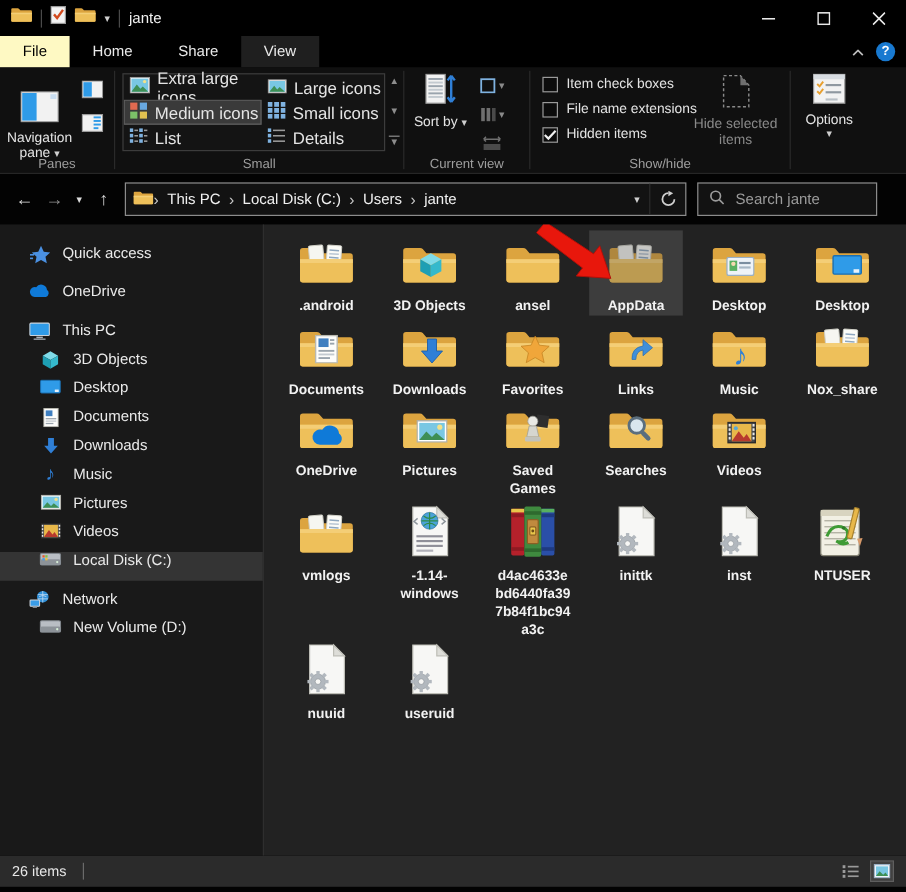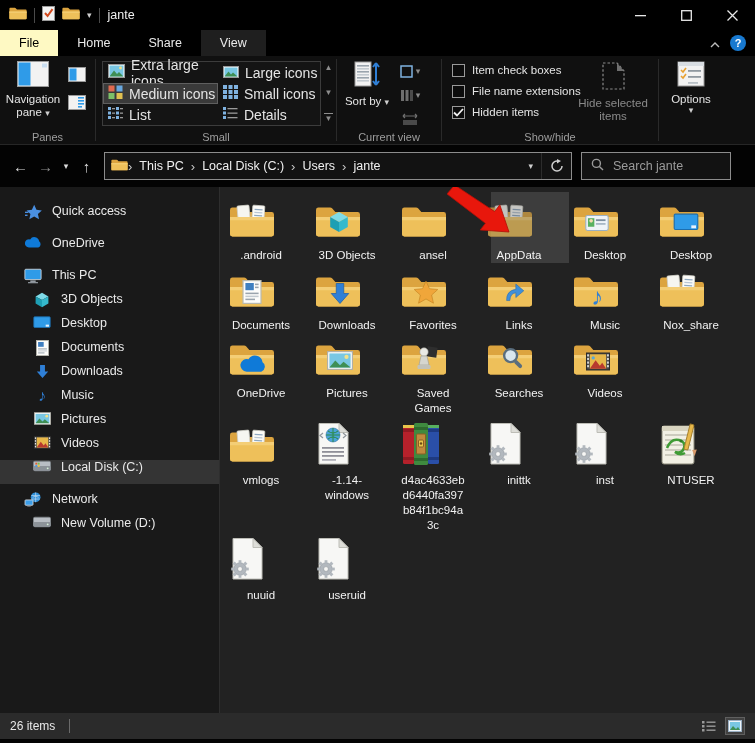--- a/index.html
+++ b/index.html
@@ -29,21 +29,21 @@
   
   .ribbon { height:89px; background:#101010; display:flex; border-bottom:1px solid #262626; }
   .rgroup { position:relative; height:100%; flex:none; }
   .glabel { position:absolute; bottom:1px; left:0; right:0; text-align:center; font-size:11px; color:#9e9e9e; }
   .rsep { width:1px; background:#2a2a2a; margin:3px 0; flex:none; }
   .bigbtn { display:flex; flex-direction:column; align-items:center; font-size:11.5px; line-height:13px; text-align:center; color:#e4e4e4; }
   .bigbtn .bl { margin-top:3px; }
   .dim { color:#8a8a8a; }
 
   .g-panes { width:95px; }
-  .navpane-btn { position:absolute; left:5px; top:5px; width:56px; }
+  .navpane-btn { position:absolute; left:5px; top:20px; width:56px; }
   .pane-small { position:absolute; left:66px; width:22px; height:20px; display:flex; align-items:center; justify-content:center; }
 
   .g-layout { width:240px; }
   .layout-wrap { position:absolute; left:6px; top:5px; display:flex; }
   .layout-box { border:1px solid #3c3c3c; background:#141414; display:grid; grid-template-columns:115px 102px; grid-auto-rows:21px; }
   .lopt { display:flex; align-items:center; gap:6px; font-size:14px; color:#e4e4e4; padding-left:5px; }
   .lopt.sel { background:#3a3a3a; box-shadow:inset 0 0 0 1px #5f5f5f; }
   .lscroll { width:12px; display:flex; flex-direction:column; justify-content:space-between; padding:3px 0 3px 3px; }
   .lscroll span { color:#8d8d8d; font-size:8px; line-height:1; text-align:center; }
 
@@ -76,21 +76,21 @@
   .sidebar { width:220px; flex:none; background:#191919; border-right:1px solid #2e2e2e; padding-top:17px; font-size:12.5px; }
   .side-item { display:flex; align-items:flex-start; height:24px; gap:10px; color:#eaeaea; }
   .side-item .sic { width:18px; display:flex; justify-content:center; flex:none; }
   .side-item.lvl0 { padding-left:24px; }
   .side-item.lvl1 { padding-left:33px; }
   .side-item.gap { margin-top:8px; }
   .side-item.selected { background:#343434; }
 
   .content { flex:1; background:#222; position:relative; padding:8px 0 0 9px; overflow:hidden; }
   .file-row { display:flex; }
-  .file-cell { width:86px; flex:none; display:flex; flex-direction:column; align-items:flex-start; position:relative; }
+  .file-cell { width:86px; flex:none; display:flex; flex-direction:column; align-items:center; position:relative;font-weight:bold; }
   .icon-box { height:50px; display:flex; align-items:flex-end; justify-content:center; position:relative; }
   .file-label { font-size:11.5px; line-height:15px; width:64px; text-align:center; overflow-wrap:anywhere; margin-top:3px; color:#f2f2f2; }
   .file-cell.selected::before { content:""; position:absolute; left:4px; right:4px; top:-3px; bottom:2px; background:#3d3d3d; }
   .file-cell > * { position:relative; }
   .ficon { position:relative; }
   .ficon.dimmed { opacity:.72; }
   .ov { position:absolute; }
   .ov-char { font-size:19px; line-height:1; }
   .arrow-overlay { position:absolute; z-index:5; }
 

